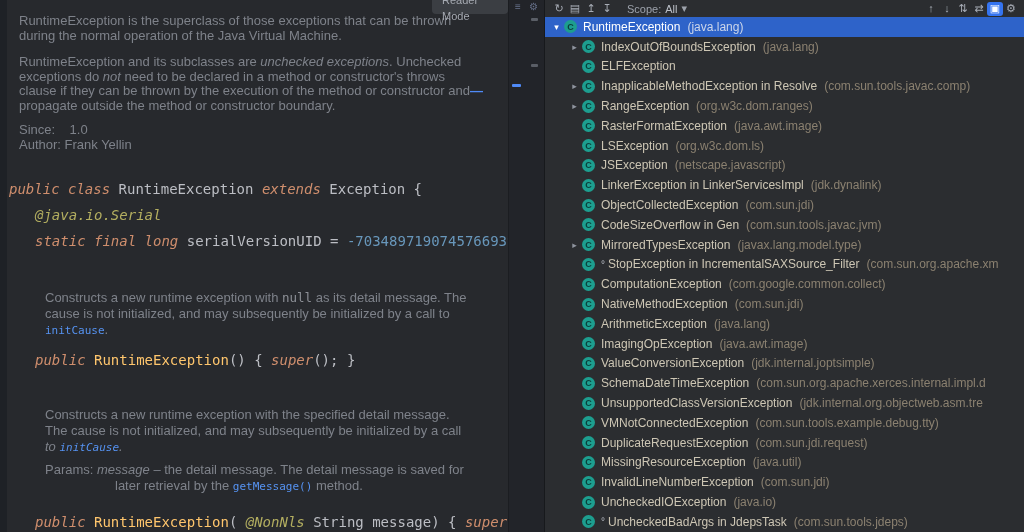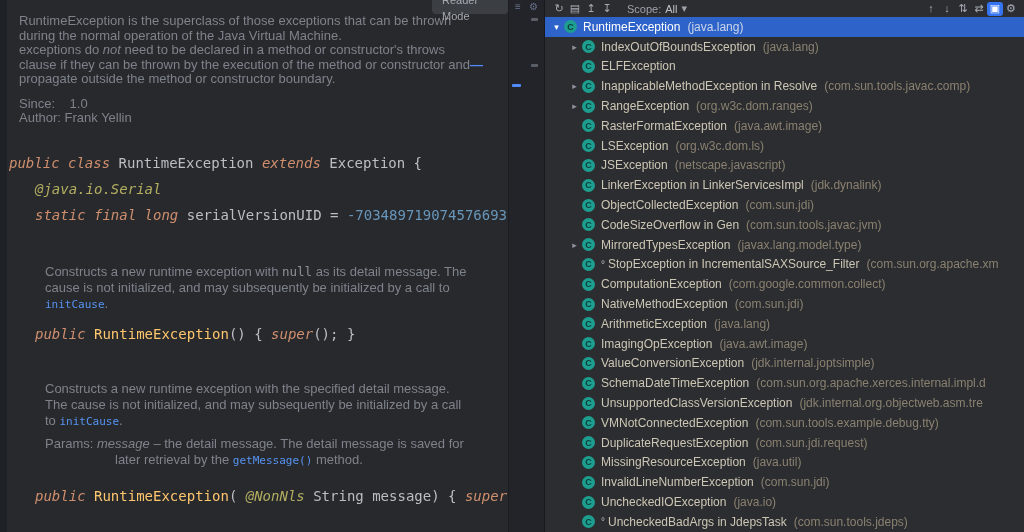--- a/index.html
+++ b/index.html
@@ -66,20 +66,21 @@
 <body>
 
 <div id="app">
 
   <div id="editor">
     <div id="gutter"></div>
     <div id="editor-content">
         <div style="margin-top: 8px;">
           <div class="line doc" style="padding-left: 12px;"><span class="s-doc">RuntimeException is the superclass of those exceptions that can be thrown</span></div>
           <div class="line doc" style="padding-left: 12px;"><span class="s-doc">during the normal operation of the Java Virtual Machine.</span></div>
+          <div class="line doc" style="padding-left: 12px; margin-top: 12px;"><span class="s-doc">RuntimeException and its subclasses are </span><span class="s-doci">unchecked exceptions</span><span class="s-doc">. Unchecked</span></div>
           <div class="line doc" style="padding-left: 12px;"><span class="s-doc">exceptions do </span><span class="s-doci">not</span><span class="s-doc"> need to be declared in a method or constructor's throws</span></div>
           <div class="line doc" style="padding-left: 12px;"><span class="s-doc">clause if they can be thrown by the execution of the method or constructor and</span><span class="s-dash">—</span></div>
           <div class="line doc" style="padding-left: 12px;"><span class="s-doc">propagate outside the method or constructor boundary.</span></div>
           <div class="line doc" style="padding-left: 12px; margin-top: 10px;"><span class="s-doc">Since:</span><span class="s-doc">    1.0</span></div>
           <div class="line doc" style="padding-left: 12px;"><span class="s-doc">Author: Frank Yellin</span></div>
         </div>
         <div style="margin-top: 24px;">
           <div class="line code" style="padding-left: 2px;"><span class="s-kw">public class </span><span class="s-cls">RuntimeException </span><span class="s-kw">extends </span><span class="s-pln">Exception {</span></div>
           <div class="line code" style="padding-left: 28px;"><span class="s-ann">@java.io.Serial</span></div>
           <div class="line code" style="padding-left: 28px;"><span class="s-kw">static final long </span><span class="s-pln">serialVersionUID </span><span class="s-pln">= </span><span class="s-num">-7034897190745766939</span></div>
@@ -88,21 +89,21 @@
           <div class="line comment" style="padding-left: 38px;"><span class="s-doc">Constructs a new runtime exception with </span><span class="s-codef">null</span><span class="s-doc"> as its detail message. The</span></div>
           <div class="line comment" style="padding-left: 38px;"><span class="s-doc">cause is not initialized, and may subsequently be initialized by a call to</span></div>
           <div class="line comment" style="padding-left: 38px;"><span class="s-link">initCause</span><span class="s-doc">.</span></div>
         </div>
         <div style="margin-top: 8px;">
           <div class="line code" style="padding-left: 28px;"><span class="s-kw">public </span><span class="s-mtd">RuntimeException</span><span class="s-pln">() { </span><span class="s-kw">super</span><span class="s-pln">(); }</span></div>
         </div>
         <div style="margin-top: 34px;">
           <div class="line comment" style="padding-left: 38px;"><span class="s-doc">Constructs a new runtime exception with the specified detail message.</span></div>
           <div class="line comment" style="padding-left: 38px;"><span class="s-doc">The cause is not initialized, and may subsequently be initialized by a call</span></div>
-          <div class="line comment" style="padding-left: 38px;"><span class="s-doc">to </span><span class="s-link">initCause</span><span class="s-doc">.</span></div>
+          <div class="line comment" style="padding-left: 38px; font-style: italic;"><span class="s-doc">to </span><span class="s-link">initCause</span><span class="s-doc">.</span></div>
           <div class="line comment" style="padding-left: 38px; margin-top: 6px;"><span class="s-doc">Params: </span><span class="s-doci">message</span><span class="s-doc"> – the detail message. The detail message is saved for</span></div>
           <div class="line comment" style="padding-left: 108px;"><span class="s-doc">later retrieval by the </span><span class="s-link">getMessage()</span><span class="s-doc"> method.</span></div>
         </div>
         <div style="margin-top: 14px;">
           <div class="line code" style="padding-left: 28px;"><span class="s-kw">public </span><span class="s-mtd">RuntimeException</span><span class="s-pln">( </span><span class="s-ann">@NonNls </span><span class="s-cls">String </span><span class="s-pln">message</span><span class="s-pln">) { </span><span class="s-kw">super</span><span class="s-pln">(</span></div>
         </div>
       </div>
     <div id="reader-chip">Reader Mode</div>
   </div>
 

